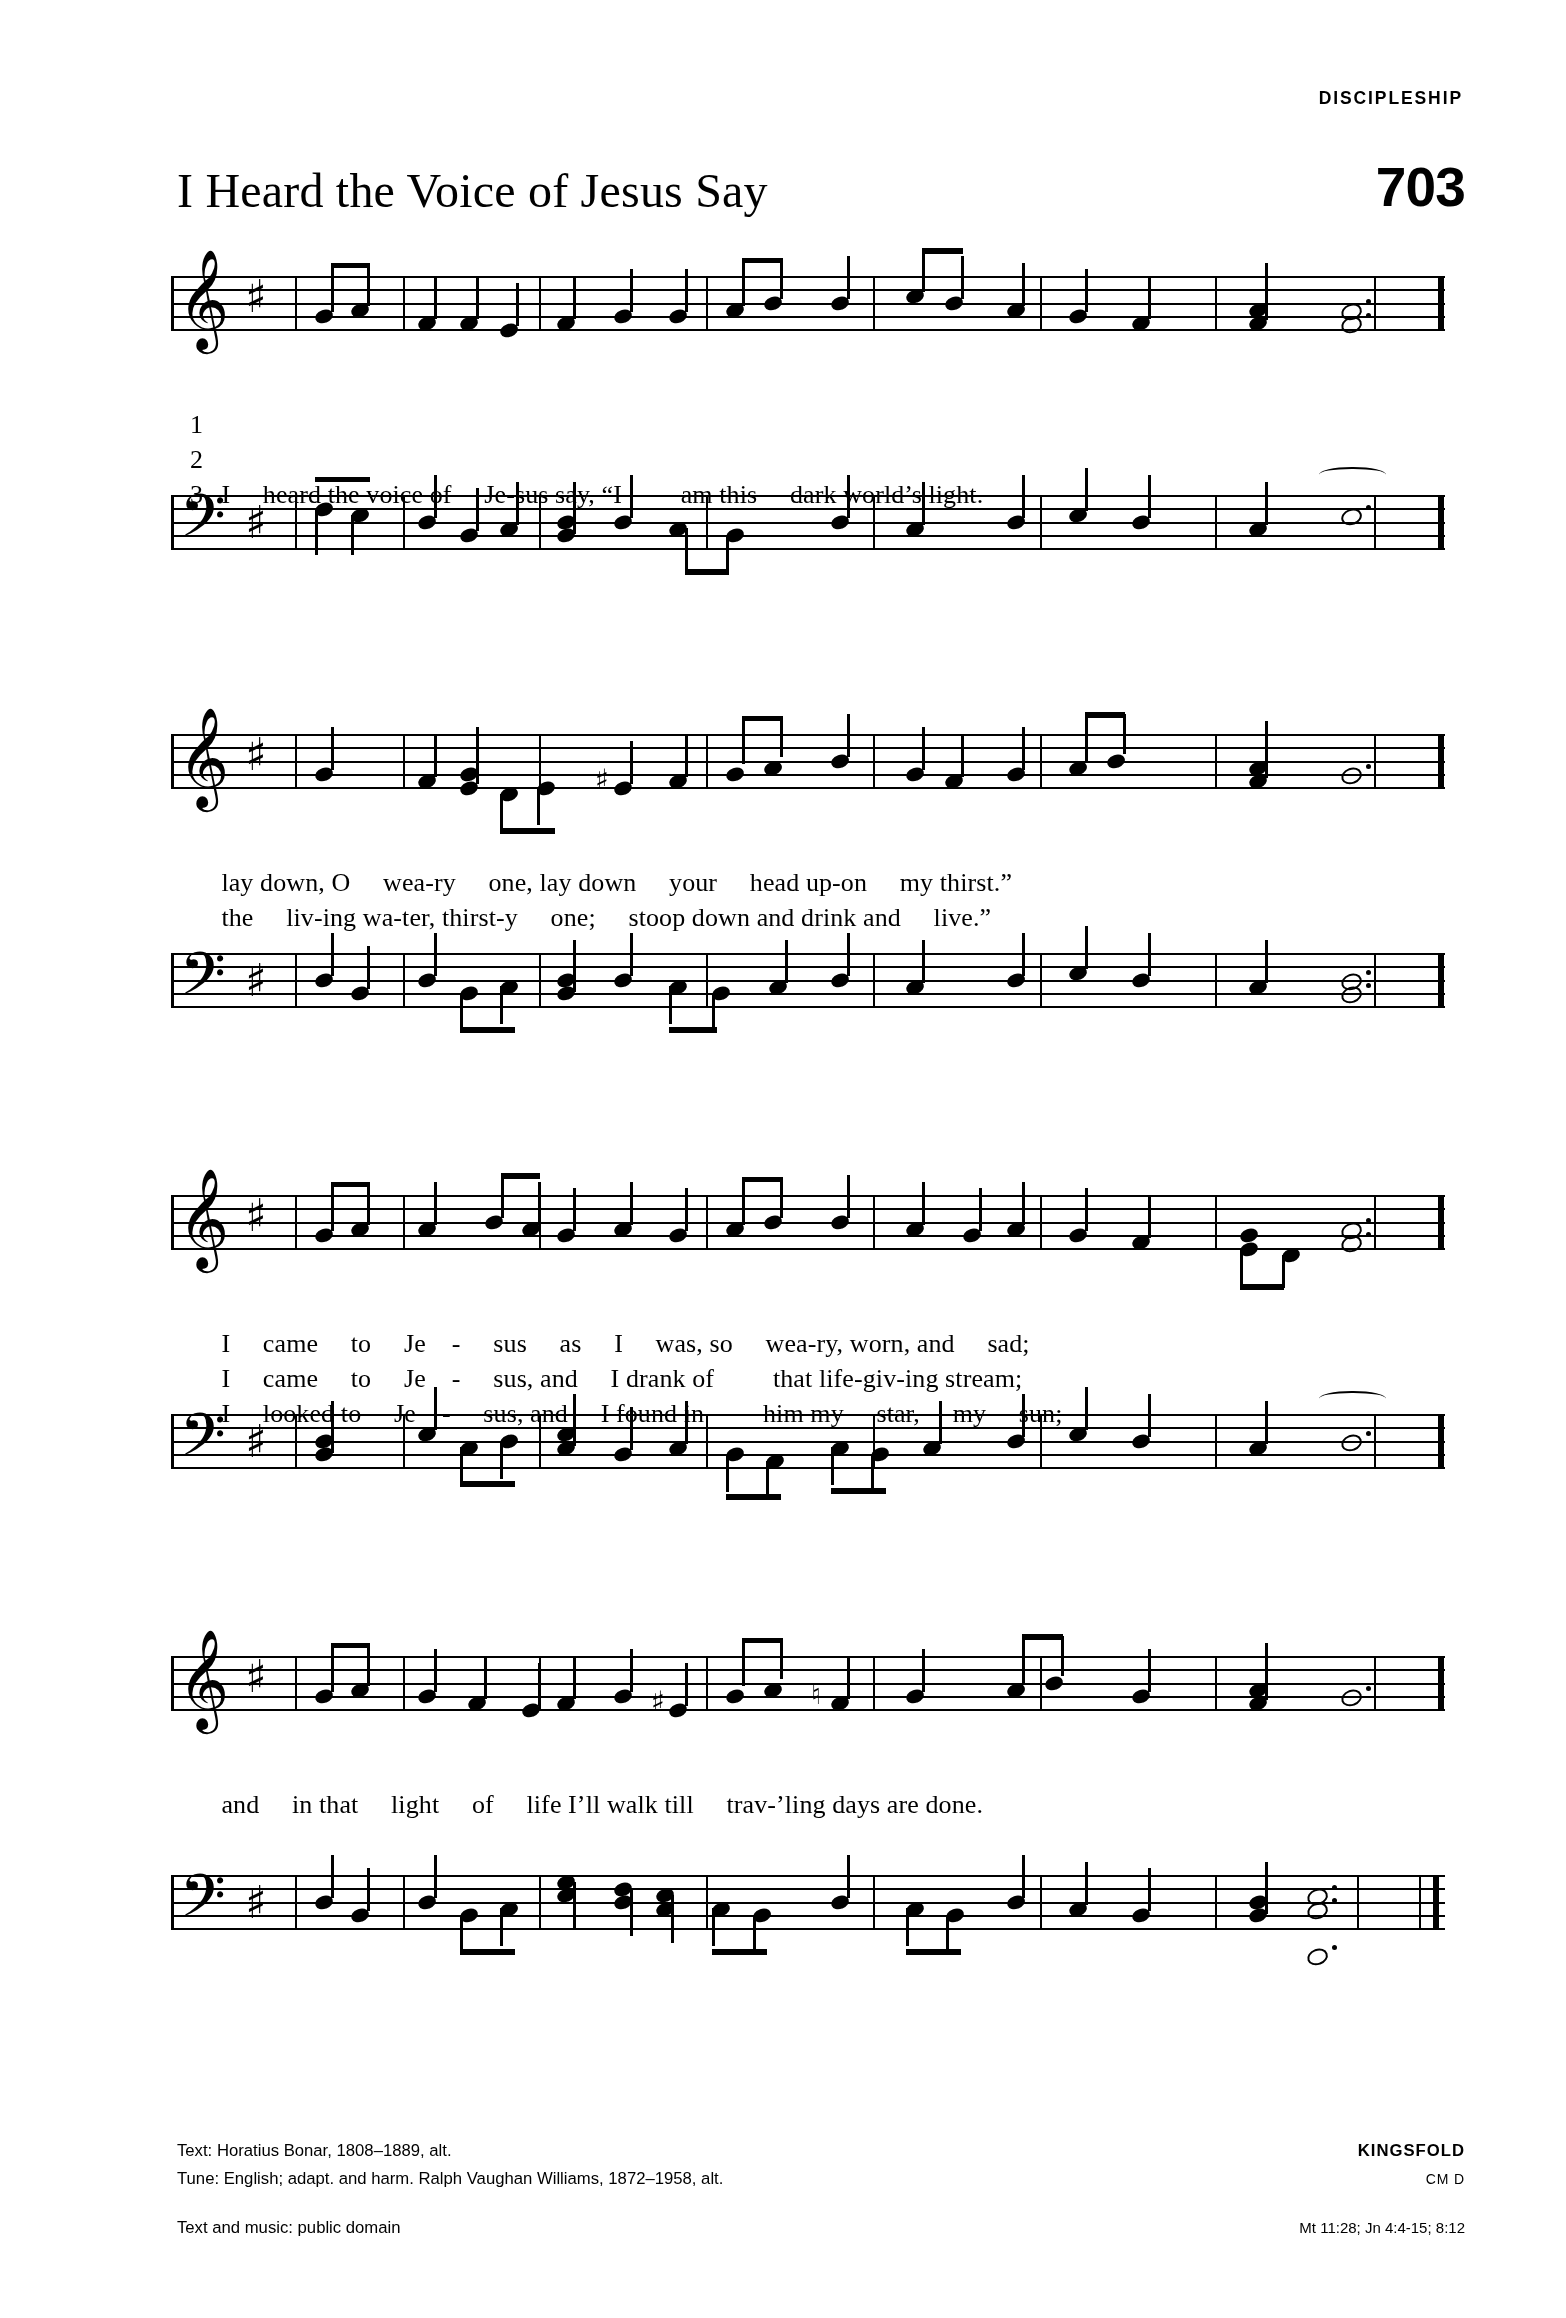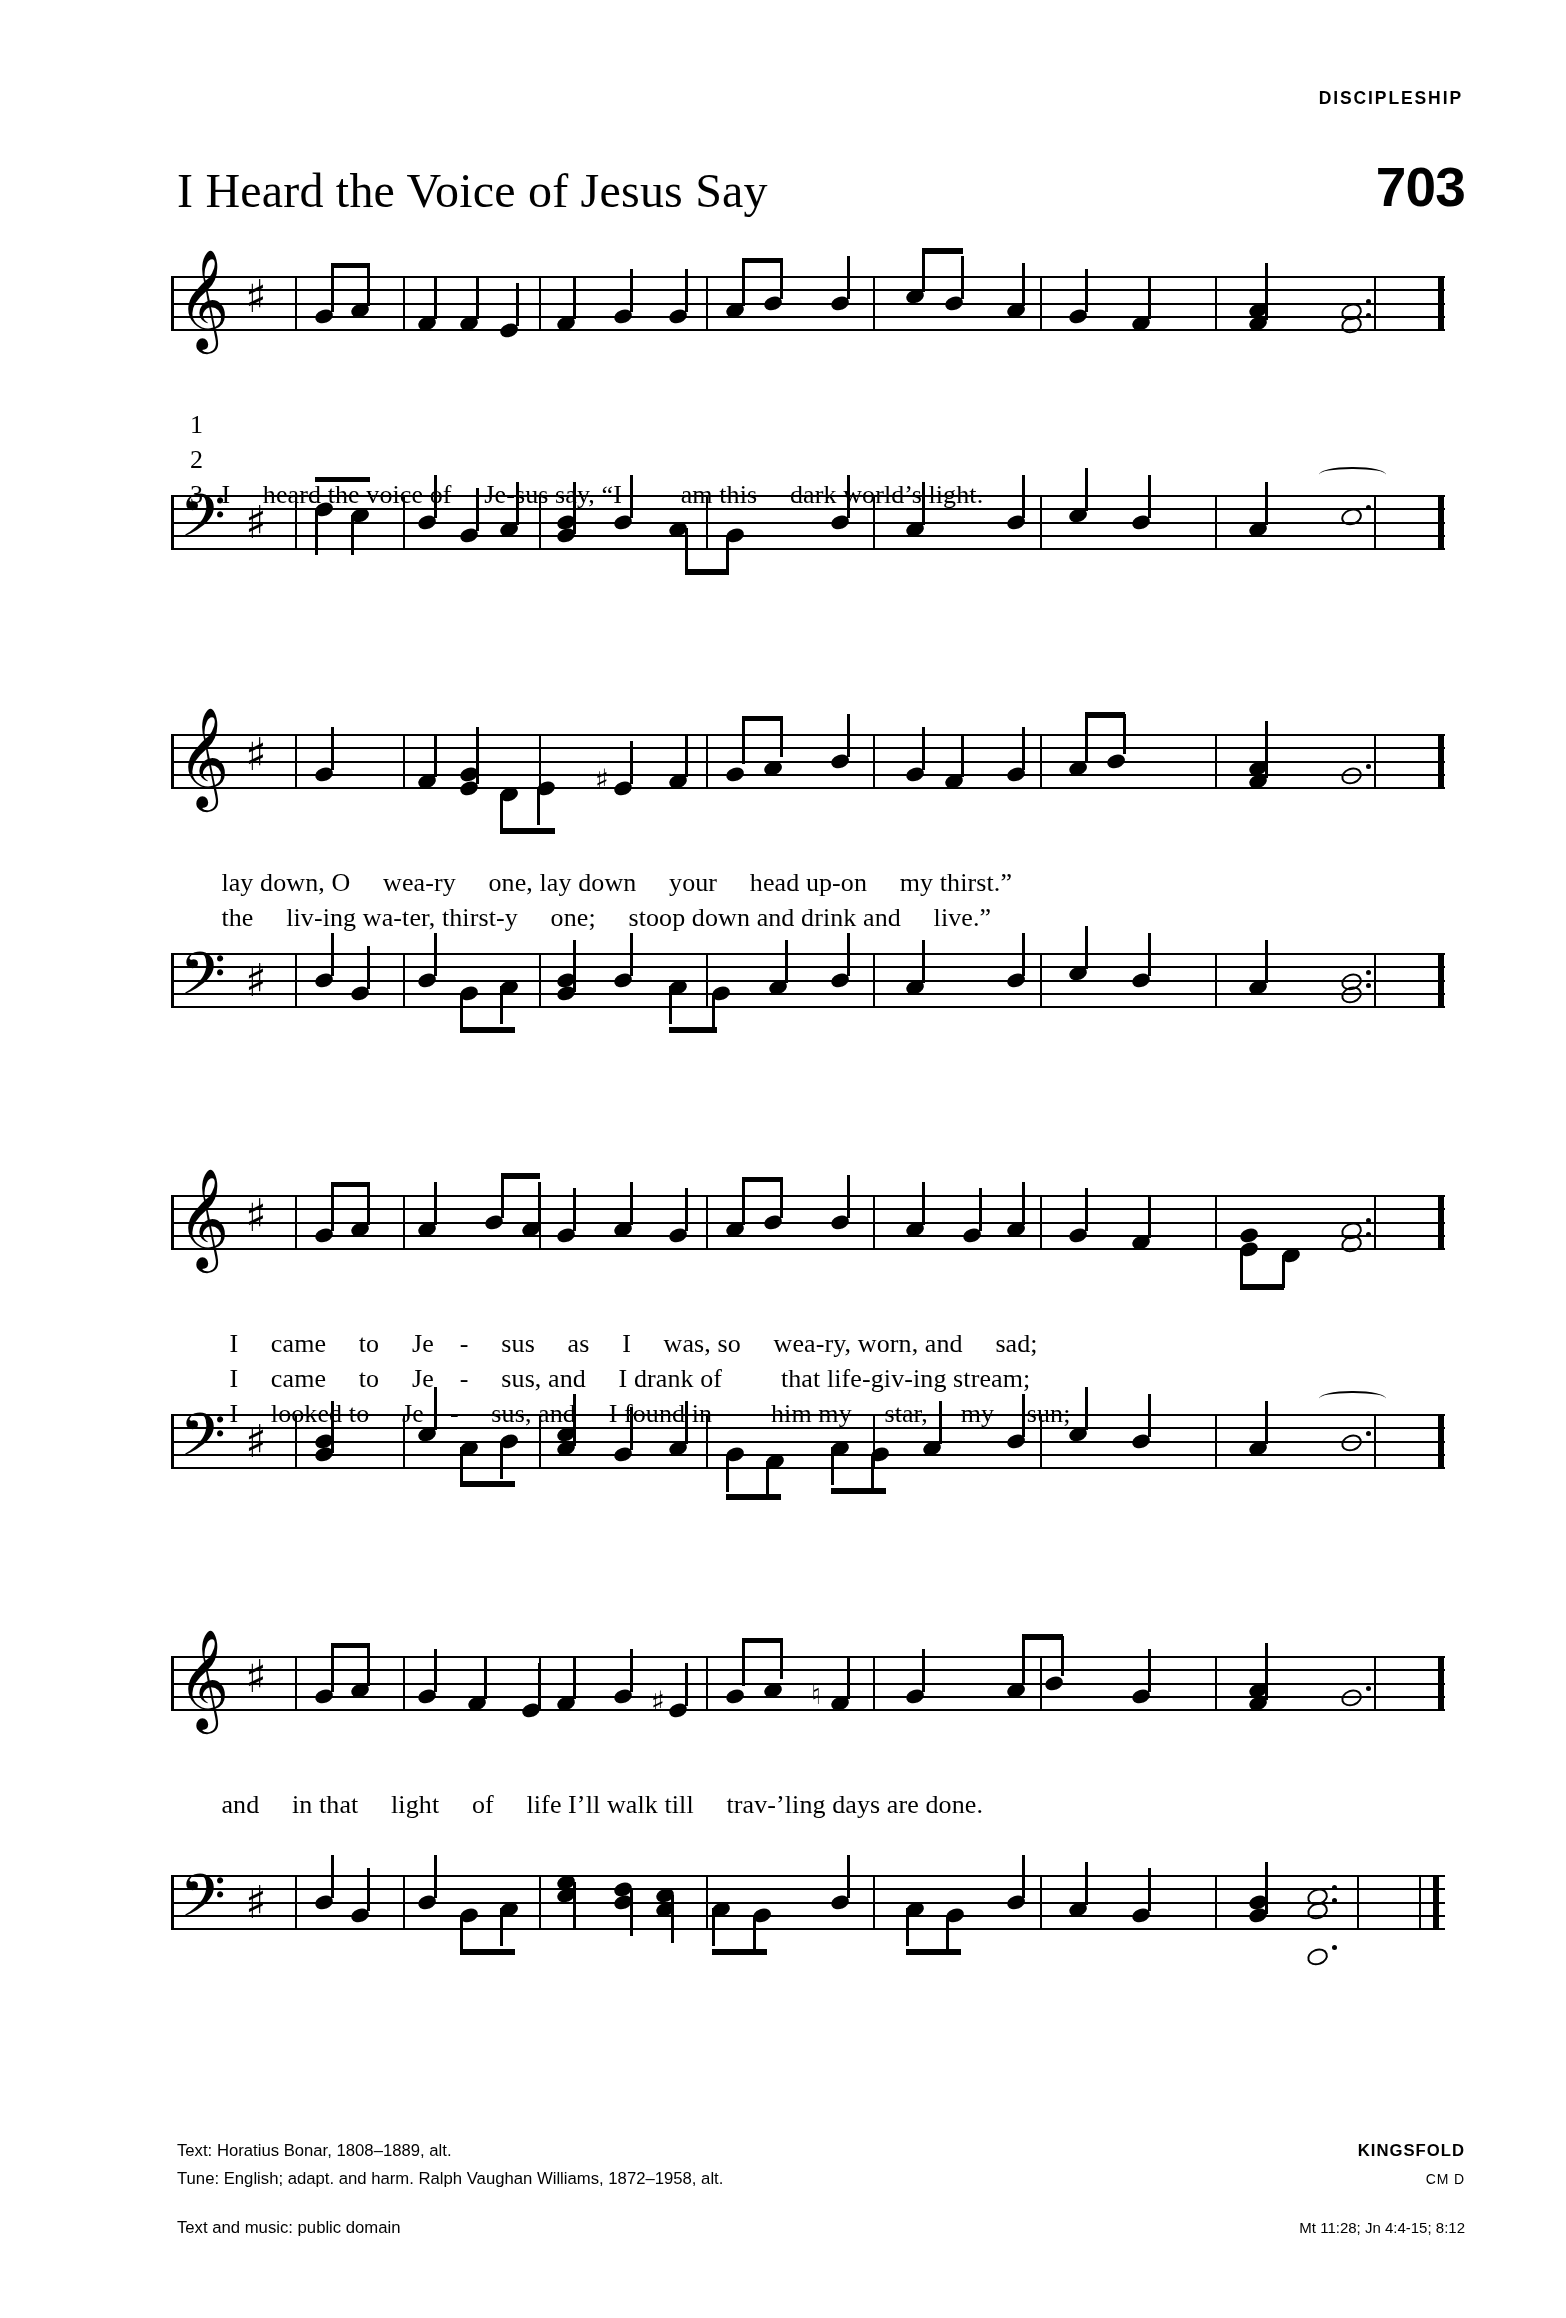--- a/index.html
+++ b/index.html
@@ -601,21 +601,21 @@
         <div class="stem" style="left:914px;top:-27px;height:43px;"></div>
       <div class="nh" style="left:961px;top:21px;"></div>
         <div class="stem" style="left:977px;top:-20px;height:43px;"></div>
       <div class="nh" style="left:1078px;top:27.6px;"></div>
         <div class="stem" style="left:1094px;top:-13.4px;height:43px;"></div>
       <div class="nh open" style="left:1170px;top:21px;"></div>
       <div class="dot" style="left:1195px;top:16.7px;"></div>
       <div class="slur" style="left:1148px;top:-23.4px;width:67px;"></div>
     </div>
 
-    <div class="lyricblock" style="left:8px;top:134px;width:1274px;">
+    <div class="lyricblock" style="left:0;top:134px;width:1274px;">
       <div class="lyricline">
         <span class="vnum"></span>
         <span class="ltext">I  came  to  Je -  sus  as  I  was, so  wea‑ry, worn, and  sad;</span>
       </div>
       <div class="lyricline">
         <span class="vnum"></span>
         <span class="ltext">I  came  to  Je -  sus, and  I drank of   that life‑giv‑ing stream;</span>
       </div>
       <div class="lyricline">
         <span class="vnum"></span>

